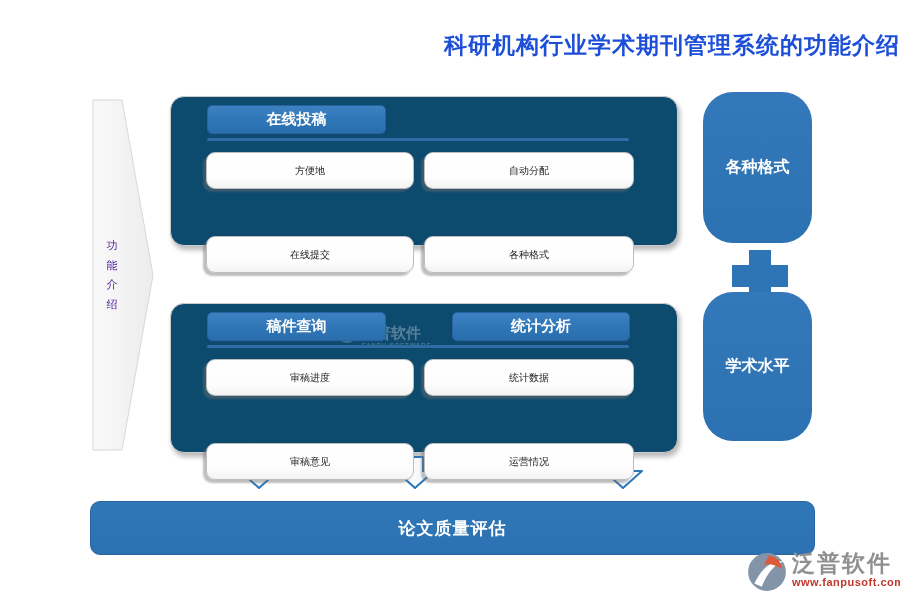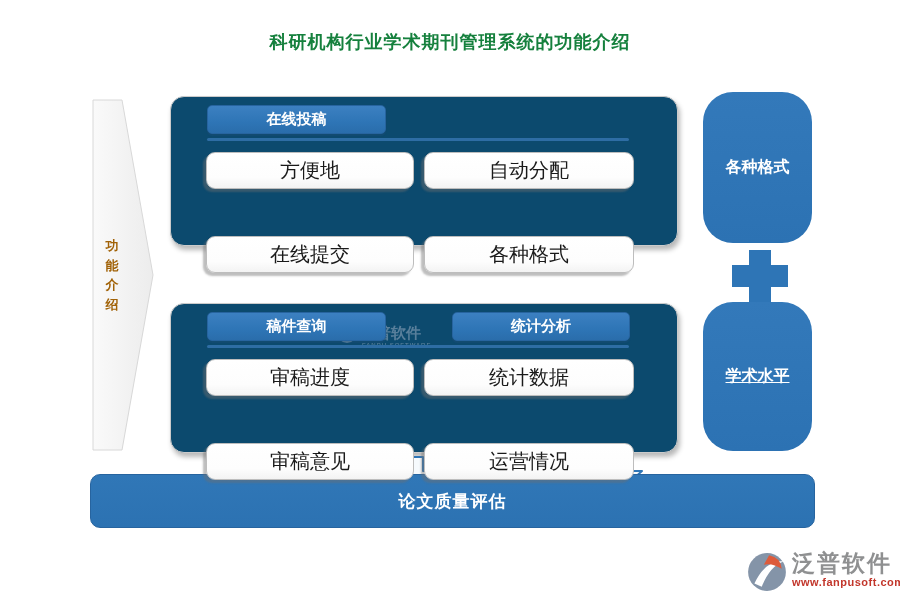--- a/index.html
+++ b/index.html
@@ -1,63 +1,63 @@
 <!DOCTYPE html>
 <html><head>
 <meta charset="utf-8">
 <style>
   html,body{margin:0;padding:0;background:#ffffff;}
   .stage{position:relative;width:900px;height:600px;background:#ffffff;overflow:hidden;
          font-family:"Liberation Sans",sans-serif;}
-  .title{position:absolute;left:0;top:30px;width:100%;text-align:center;
+  .title{position:absolute;left:0;top:30px;width:100%;text-align:right;
          font-family:"DejaVu Serif","Liberation Serif",serif;font-weight:bold;
-         font-size:18px;color:#15803d;letter-spacing:1px;}
+         font-size:23px;color:#1d4ed8;letter-spacing:1px;}
   
   .banner-svg{position:absolute;left:92px;top:98px;}
   .banner-label{position:absolute;left:102px;top:236px;width:20px;
-                font-size:13px;line-height:19.5px;font-weight:bold;color:#a16207;
+                font-size:11px;line-height:19.5px;font-weight:normal;color:#4c1d95;
                 word-break:break-all;text-align:center;}
   
   .group-box{position:absolute;left:170px;width:494px;height:148px;background:#0c4a6e;
              border:1px solid #cbcbcb;border-radius:14px;
              box-shadow:2px 4px 5px rgba(0,0,0,0.28);padding-left:12px;}
   .hdr-btn{position:absolute;top:8px;height:27px;border-radius:5px;
            background:linear-gradient(180deg,#3c80c1 0%,#2e75b6 60%,#2a6dab 100%);
            border:1px solid #27649f;color:#ffffff;font-size:15px;font-weight:bold;
            display:flex;align-items:center;justify-content:center;z-index:2;
            box-shadow:0 2px 1px rgba(31,76,120,0.35);}
   .hdr-left{left:36px;width:177px;}
   .hdr-right{left:281px;width:176px;}
   .divider{position:absolute;left:36px;top:41px;width:422px;height:3px;
            background:#2e6da4;border-radius:2px;z-index:2;}
   .item-btn{position:absolute;height:35px;border-radius:9px;
             background:linear-gradient(180deg,#ffffff 0%,#fdfdfd 70%,#f3f3f3 100%);
-            border:1px solid #bdbdbd;color:#1a1a1a;font-size:20px;
+            border:1px solid #bdbdbd;color:#1a1a1a;font-size:10px;
             display:flex;align-items:center;justify-content:center;
             box-shadow:-3px 3px 2px rgba(110,110,110,0.45);z-index:2;}
   .row1{top:55px;} .row2{top:99px;margin-top:40px;}
   .col1{left:35px;width:206px;} .col2{left:253px;width:208px;}
   
   .wm{position:absolute;left:336px;top:322px;width:140px;opacity:0.5;z-index:1;
       color:#9fb0c4;}
   .wm-row{display:flex;align-items:center;gap:3px;}
   .wm-name{font-size:15px;font-weight:bold;color:#a4b4c8;}
   .wm-sub{font-size:6px;letter-spacing:1px;color:#b3c1d2;margin-left:26px;margin-top:-2px;}
   
   .side-box{position:absolute;left:703px;width:109px;border-radius:30px;
             background:linear-gradient(180deg,#3379ba,#2c72b3);
             color:#ffffff;font-size:16px;font-weight:bold;
             display:flex;align-items:center;justify-content:center;}
   .side-top{top:92px;height:151px;}
-  .side-bottom{top:302px;height:149px;text-decoration:underline;}
+  .side-bottom{top:292px;height:149px;}
   .plus-svg{position:absolute;left:731px;top:249px;}
   
   .down-arrow{position:absolute;top:456px;}
   
-  .result-bar{position:absolute;left:90px;top:474px;width:723px;height:52px;
+  .result-bar{position:absolute;left:90px;top:501px;width:723px;height:52px;
               background:linear-gradient(180deg,#3077b7,#2c72b2);
               border:1px solid #27649f;border-radius:10px;color:#ffffff;
               font-size:17px;font-weight:bold;display:flex;align-items:center;
               justify-content:center;letter-spacing:1px;}
   
   .logo{position:absolute;left:744px;top:551px;display:flex;align-items:flex-start;}
   .logo-texts{margin-left:2px;}
   .logo-name{font-size:23px;font-weight:bold;color:#8f9091;letter-spacing:2px;line-height:25px;}
   .logo-url{font-size:11px;font-weight:bold;color:#c2362b;letter-spacing:0.5px;line-height:12px;}
 </style>

